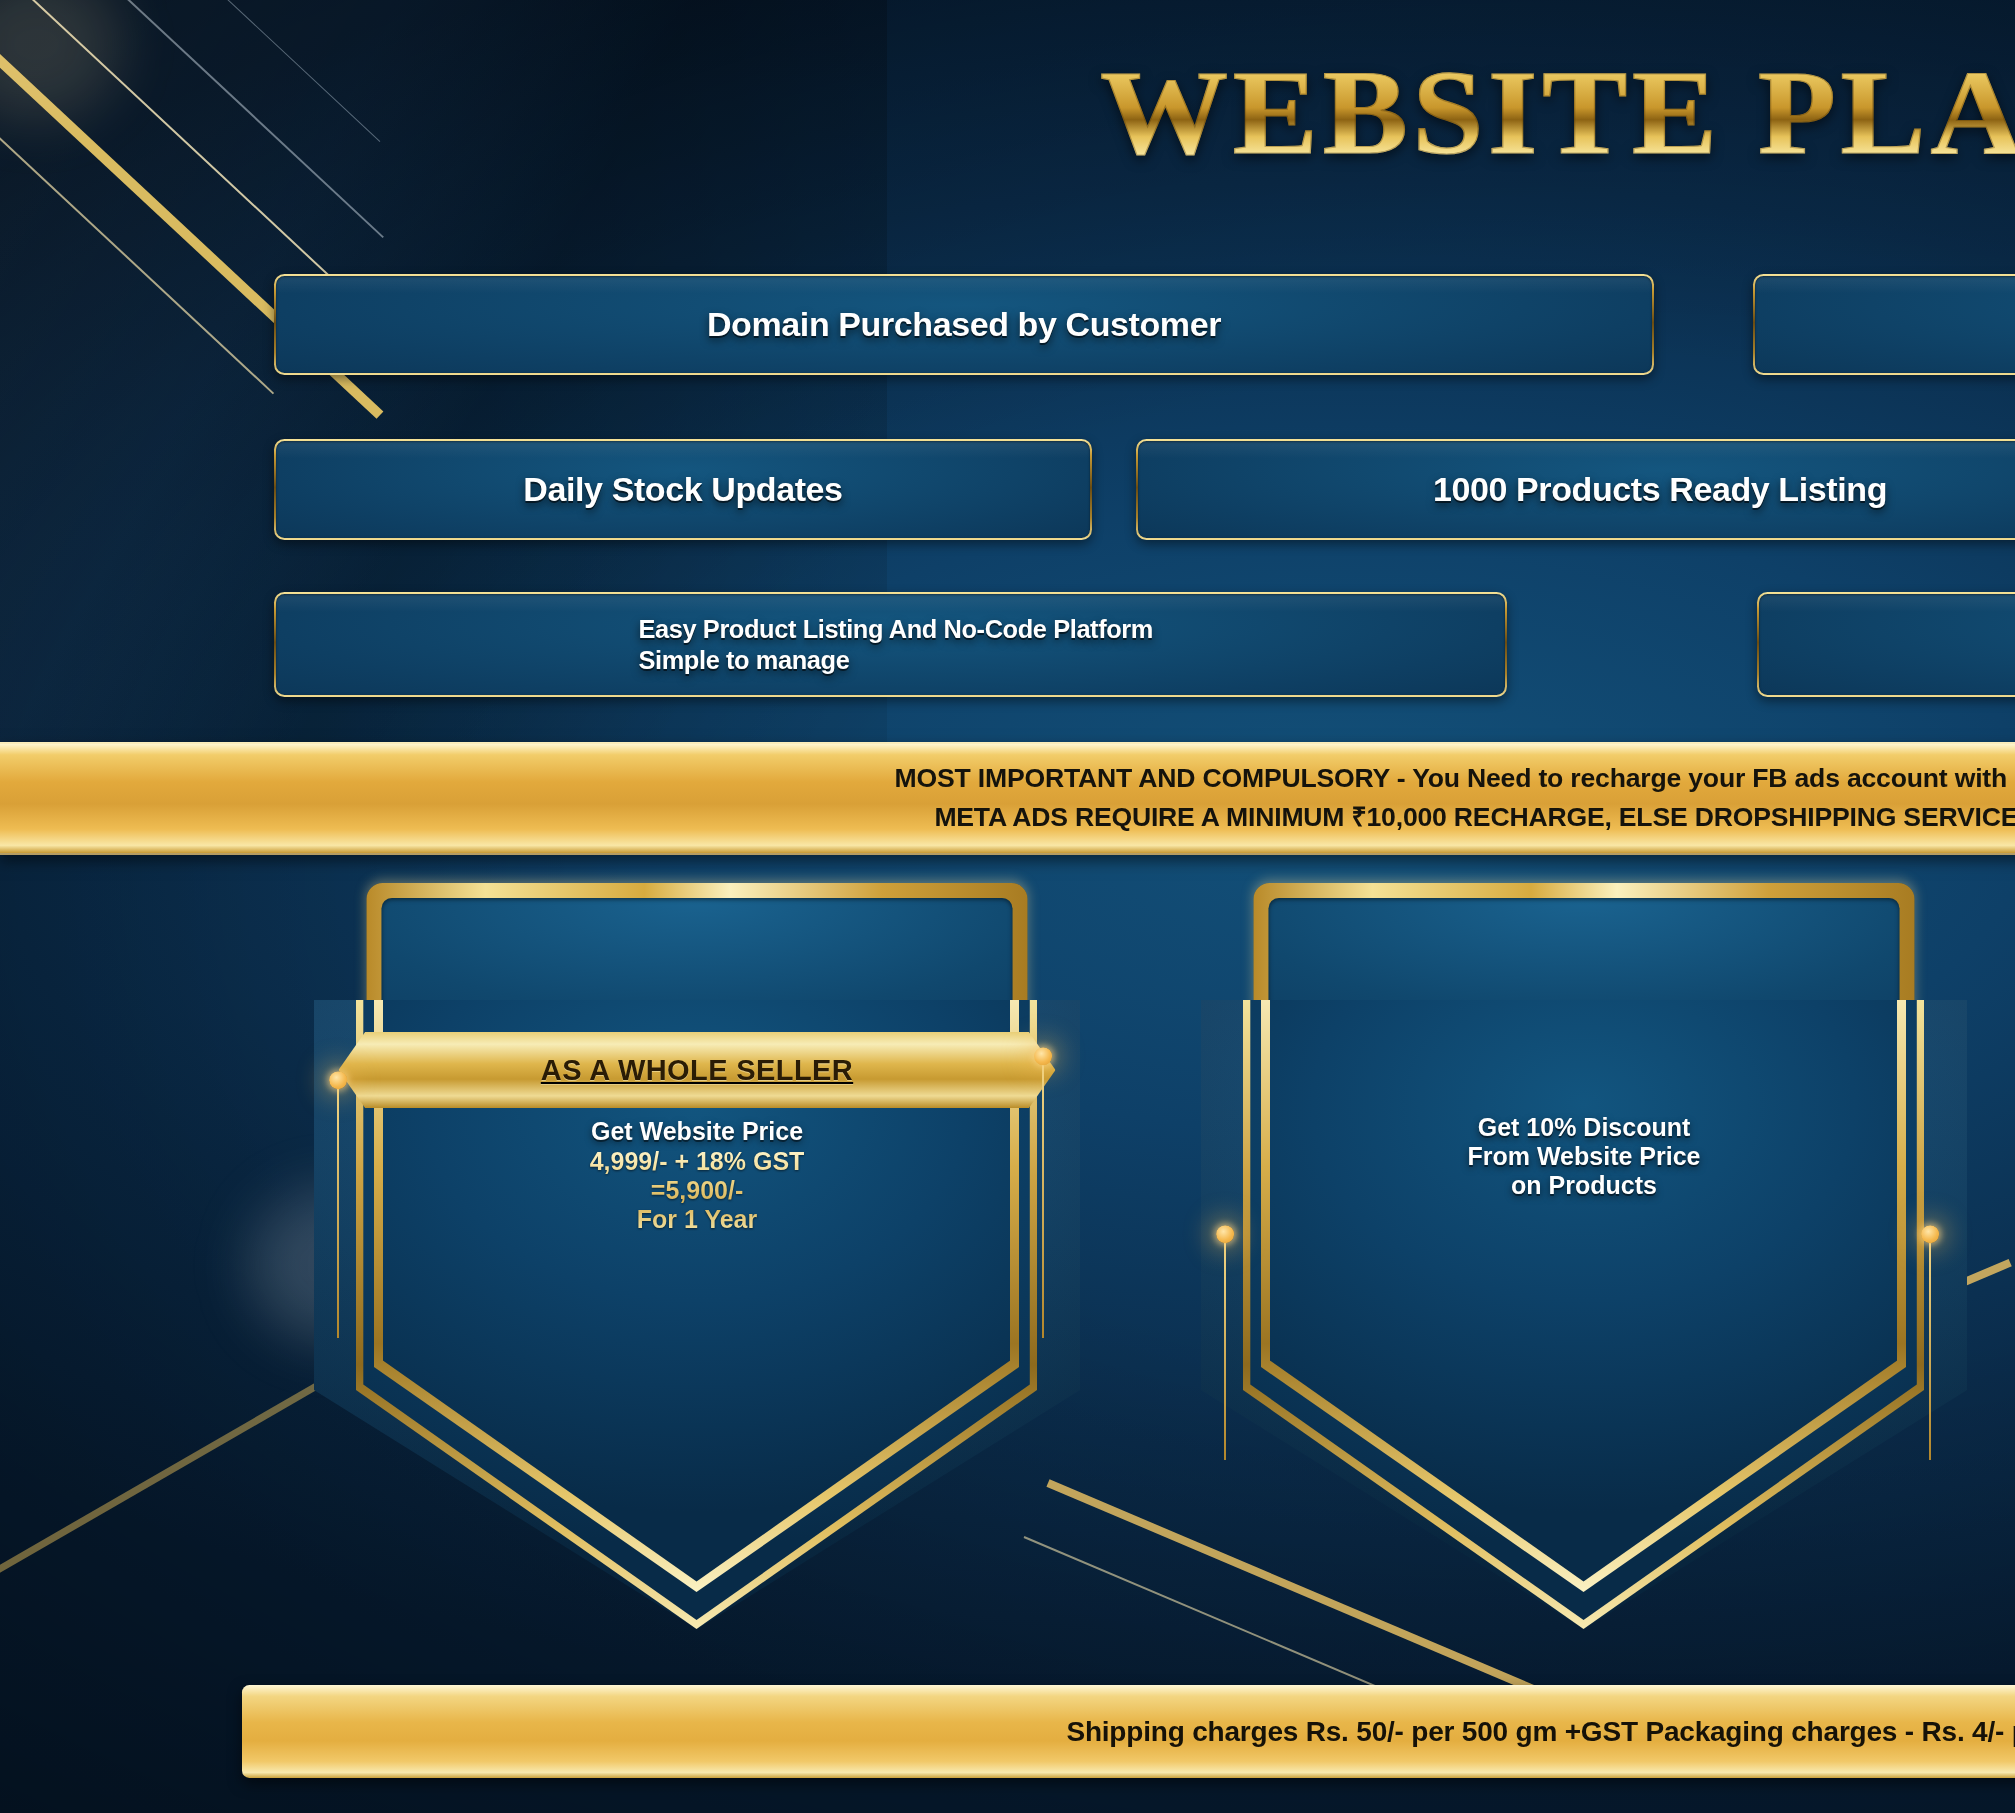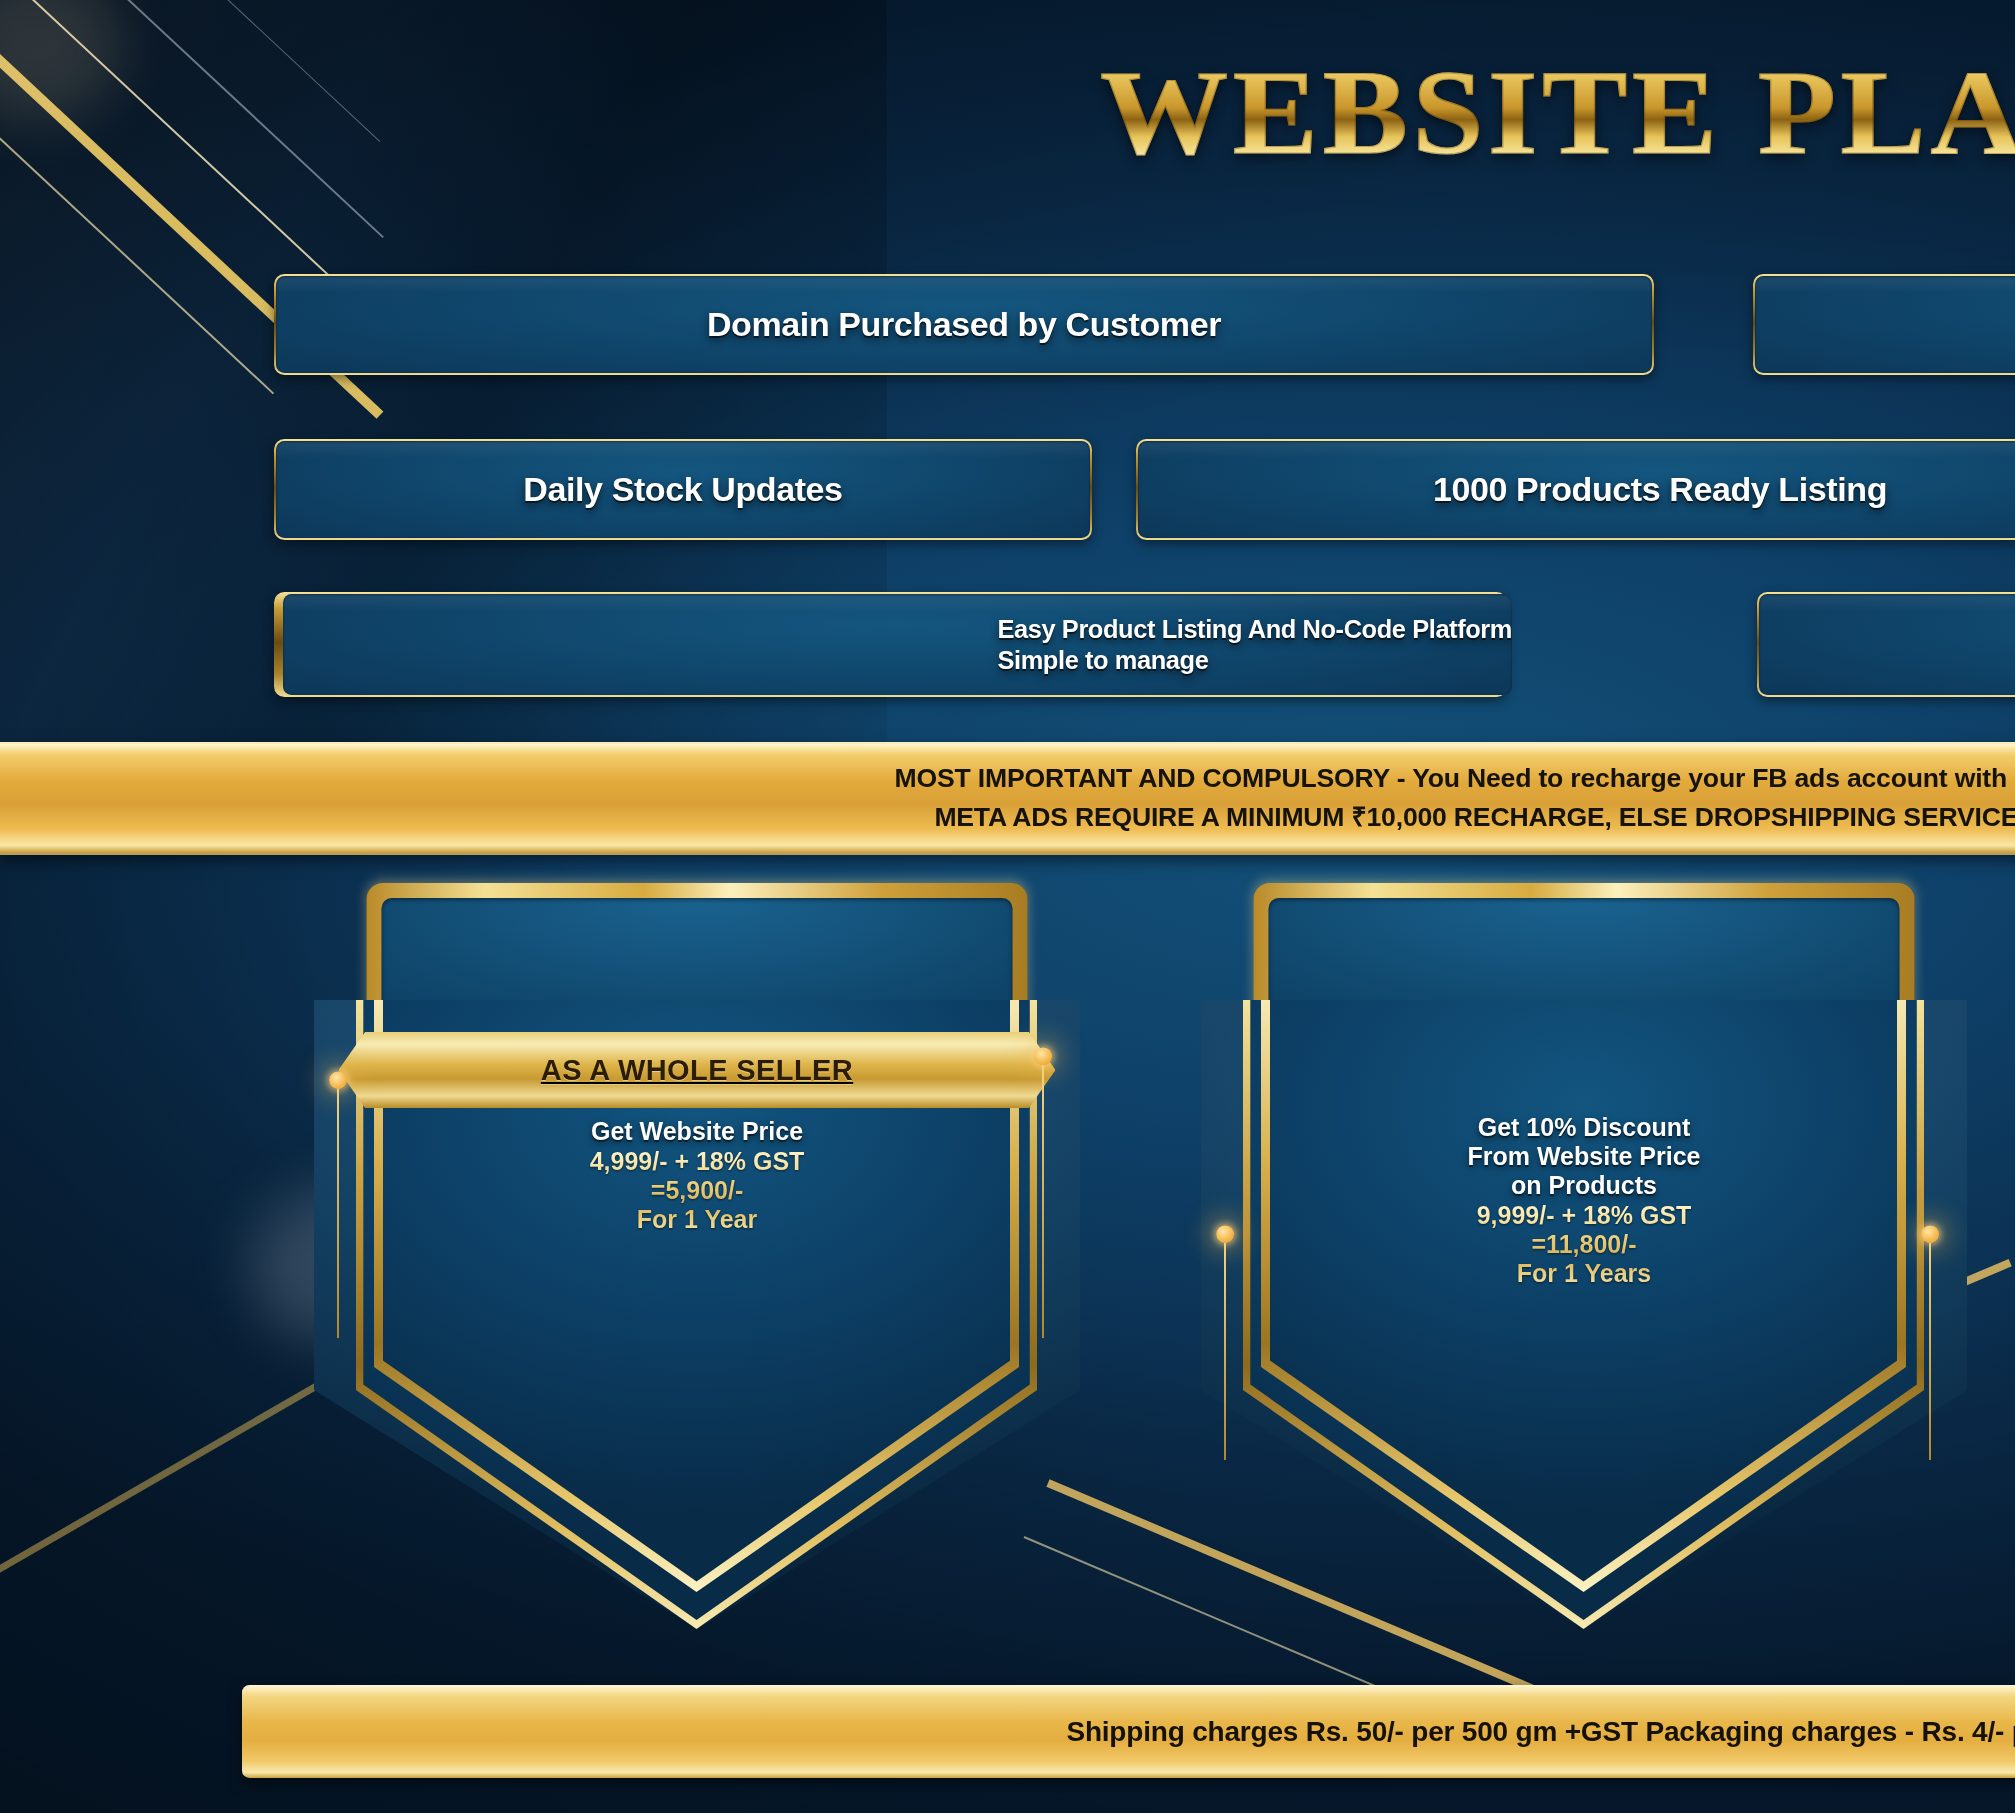--- a/index.html
+++ b/index.html
@@ -64,21 +64,21 @@
     border-radius:8.5px;
     background:
       linear-gradient(180deg, rgba(255,255,255,.07) 0%, rgba(255,255,255,0) 18%),
       radial-gradient(ellipse 90% 140% at 50% 30%, #14567f 0%, #0e3f63 55%, #0a2e4c 100%);
     display:flex; align-items:center;
     box-shadow: inset 0 0.8px 2.4px rgba(0,0,0,.5);
     position:relative;
     overflow:hidden;
   }
   .fbox .inner.ctr{ justify-content:center; }
-  .fbox .inner.lft{ justify-content:flex-end;margin-left:7px; }
+  .fbox .inner.lft{ justify-content:center; }
   .fbox .label{
     color:#fff;
     font-weight:700;
     font-size:34px;
     letter-spacing:-0.4px;
     white-space:pre-line;
     text-shadow: 0 2px 0 rgba(0,0,0,.55), 0 4px 8.9px rgba(0,0,0,.6);
     line-height:1.05;
   }
   .fbox.two .label{ font-size:25.4px; line-height:1.22; padding-left:10.5px; }
@@ -331,22 +331,19 @@
   <div class="dot" style="left:729px;top:351px;height:226px;">
     <div class="stem" style="top:0;height:226px;"></div>
       <div class="bulb"></div>
   </div>
 
 
   <div class="content" style="top:230px;">
     <div class="desc">Get 10% Discount
 From Website Price
 on Products</div>
-    <div class="price">9,999/- + 18% GST
-=11,800/-
-For 1 Years</div>
   </div>
 </div>
 
 <div id="shipbar" style="left:242px;top:1685px;width:2740px;height:93px;">
   <span>Shipping charges Rs. 50/- per 500 gm +GST Packaging charges - Rs. 4/- per 500 gm</span>
 </div>
 
 
 </body></html>

